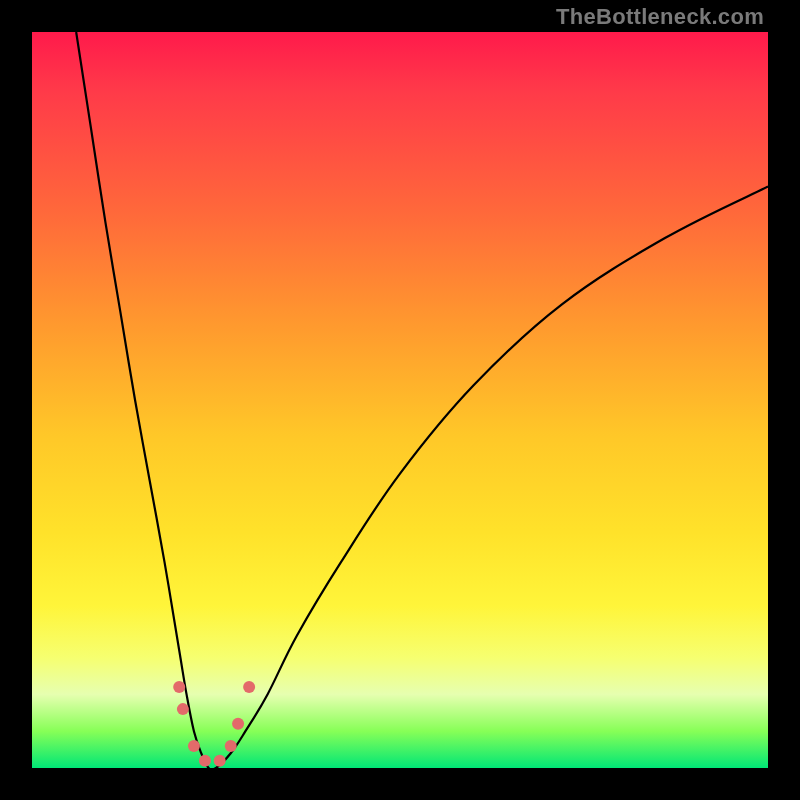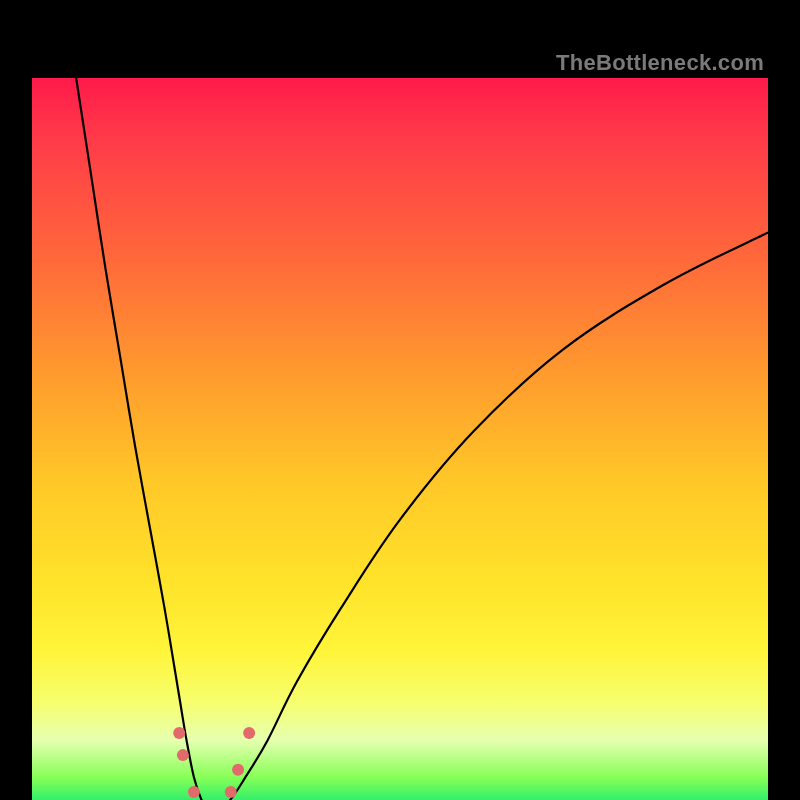--- a/index.html
+++ b/index.html
@@ -10,21 +10,20 @@
     background: #000000;
     overflow: hidden;
   }
   .frame {
     position: absolute;
     top: 0;
     left: 0;
     width: 800px;
     height: 692px;
     background: #000000;
-    margin-top: 46px;
   }
   .plot-area {
     position: absolute;
     top: 32px;
     left: 32px;
     width: 736px;
     height: 736px;
     
     background: linear-gradient(
       to bottom,

